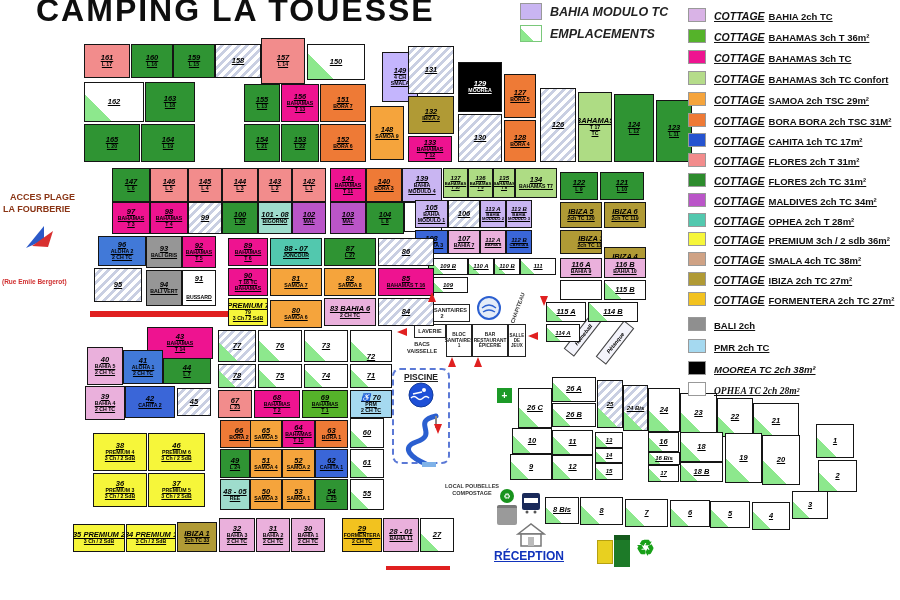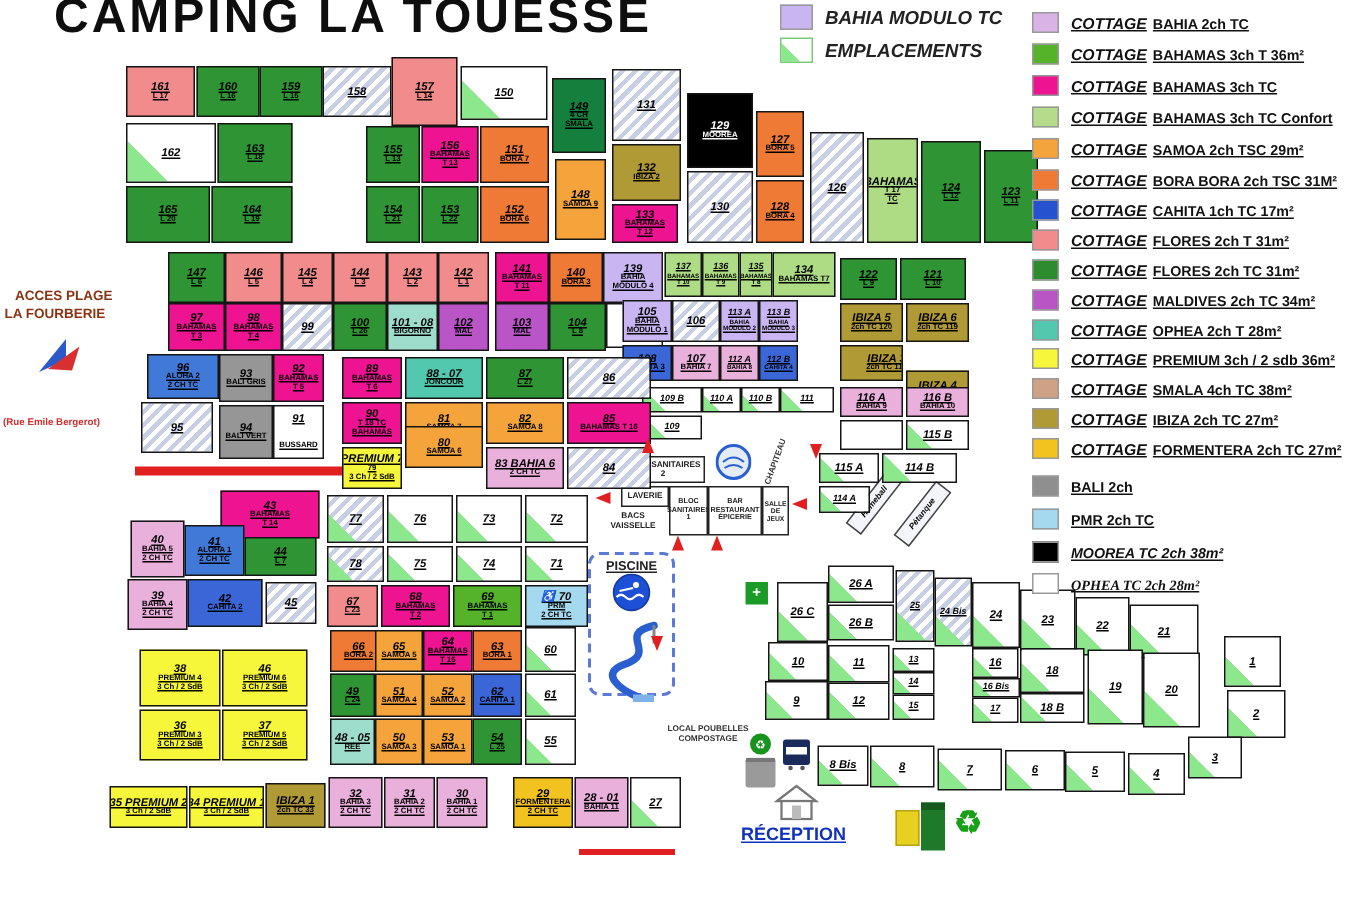--- a/index.html
+++ b/index.html
@@ -231,21 +231,21 @@
       <span class="ln">L 21</span>
     </div>
     <div class="plot t-flores_tc" style="background: rgb(47, 148, 51); left: 281px; top: 124px; width: 38px; height: 38px;">
       <span class="l0">153</span>
       <span class="ln">L 22</span>
     </div>
     <div class="plot t-bora" style="background: rgb(238, 122, 54); left: 320px; top: 124px; width: 46px; height: 38px;">
       <span class="l0">152</span>
       <span class="ln">BORA 6</span>
     </div>
-    <div class="plot t-smala" style="background: #15803d; left: 368px; top: 52px; width: 36px; height: 50px;">
+    <div class="plot t-smala" style="background: #c4b5fd; left: 382px; top: 52px; width: 36px; height: 50px;">
       <span class="l0">149</span>
       <span class="ln">4 CH</span>
       <span class="ln">SMALA</span>
     </div>
     <div class="plot t-samoa" style="background: rgb(245, 164, 60); left: 370px; top: 106px; width: 34px; height: 54px;">
       <span class="l0">148</span>
       <span class="ln">SAMOA 9</span>
     </div>
     <div class="plot t-hatch" style="left: 408px; top: 46px; width: 46px; height: 48px;">
       <span class="l0">131</span>
@@ -531,21 +531,21 @@
     </div>
     <div class="plot t-bah_tc" style="background: rgb(238, 19, 144); left: 378px; top: 268px; width: 56px; height: 28px;">
       <span class="l0">85</span>
       <span class="ln">BAHAMAS T 16</span>
     </div>
     <div class="plot t-premium" style="background: rgb(246, 246, 58); left: 228px; top: 298px; width: 40px; height: 28px;">
       <span class="l0">PREMIUM 7</span>
       <span class="ln">79</span>
       <span class="ln">3 Ch / 2 SdB</span>
     </div>
-    <div class="plot t-samoa" style="background: rgb(245, 164, 60); left: 270px; top: 284px; width: 52px; height: 28px;">
+    <div class="plot t-samoa" style="background: rgb(245, 164, 60); left: 270px; top: 300px; width: 52px; height: 28px;">
       <span class="l0">80</span>
       <span class="ln">SAMOA 6</span>
     </div>
     <div class="plot t-bahia" style="background: rgb(234, 176, 220); left: 324px; top: 298px; width: 52px; height: 28px;">
       <span class="l0">83  BAHIA 6</span>
       <span class="ln">2 CH TC</span>
     </div>
     <div class="plot t-hatch" style="left: 378px; top: 298px; width: 56px; height: 28px;">
       <span class="l0">84</span>
     </div>
@@ -582,21 +582,21 @@
     </div>
     <div class="plot t-empl_hatch" style="left: 218px; top: 330px; width: 38px; height: 32px;">
       <span class="l0">77</span>
     </div>
     <div class="plot t-empl" style="left: 258px; top: 330px; width: 44px; height: 32px;">
       <span class="l0">76</span>
     </div>
     <div class="plot t-empl" style="left: 304px; top: 330px; width: 44px; height: 32px;">
       <span class="l0">73</span>
     </div>
-    <div class="plot t-empl" style="left: 350px; top: 330px; width: 42px; height: 32px;">
+    <div class="plot t-empl" style="left: 350px; top: 330px; width: 42px; height: 32px; justify-content: flex-end;">
       <span class="l0">72</span>
     </div>
     <div class="plot t-empl_hatch" style="left: 218px; top: 364px; width: 38px; height: 24px;">
       <span class="l0">78</span>
     </div>
     <div class="plot t-empl" style="left: 258px; top: 364px; width: 44px; height: 24px;">
       <span class="l0">75</span>
     </div>
     <div class="plot t-empl" style="left: 304px; top: 364px; width: 44px; height: 24px;">
       <span class="l0">74</span>

